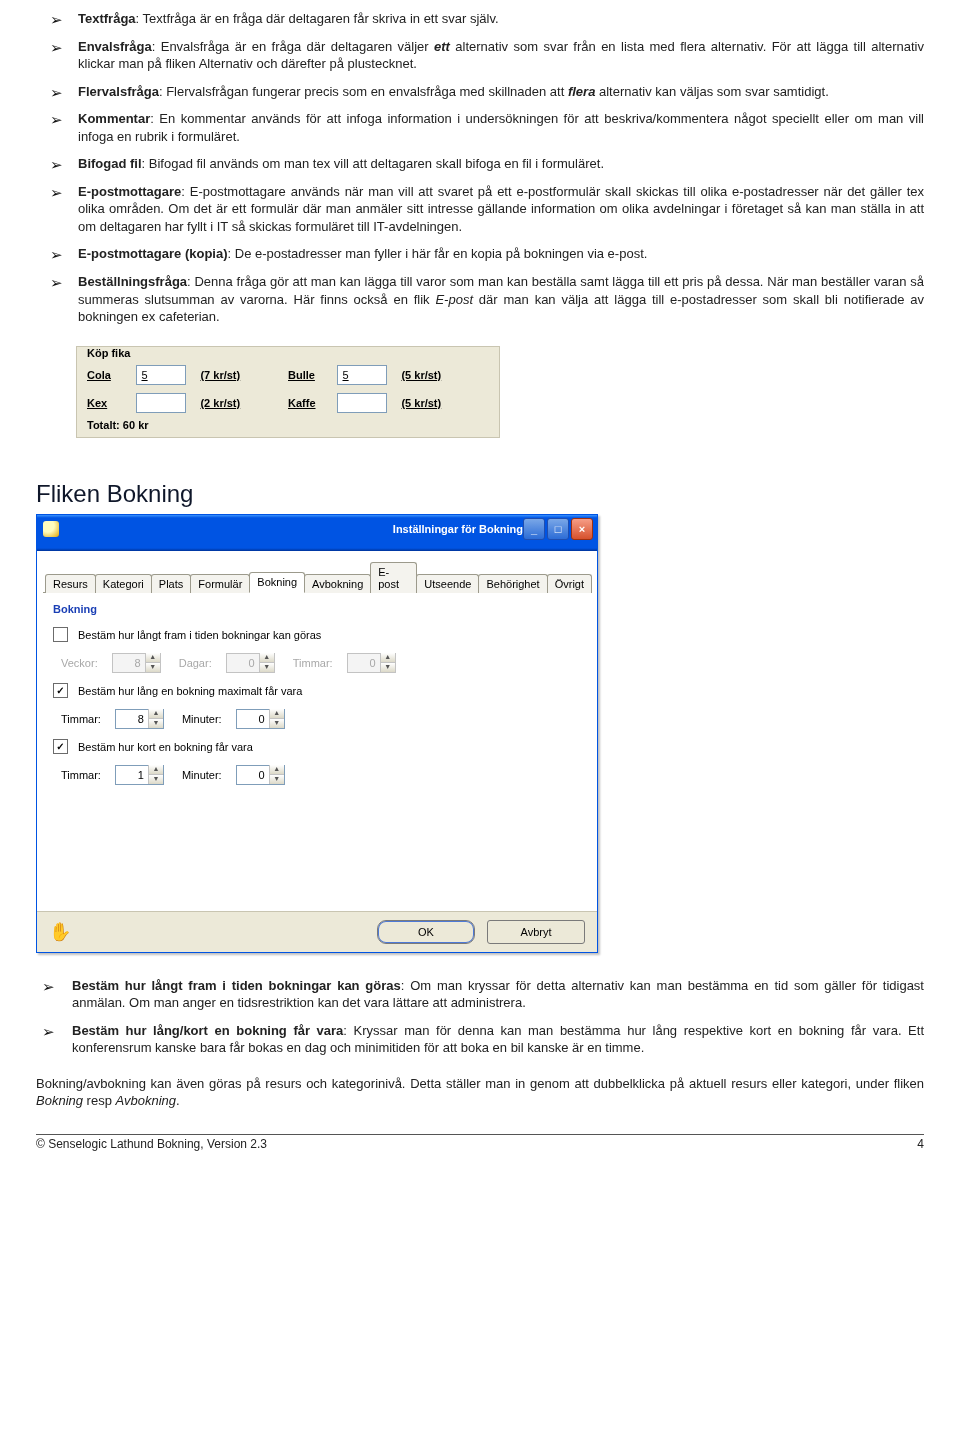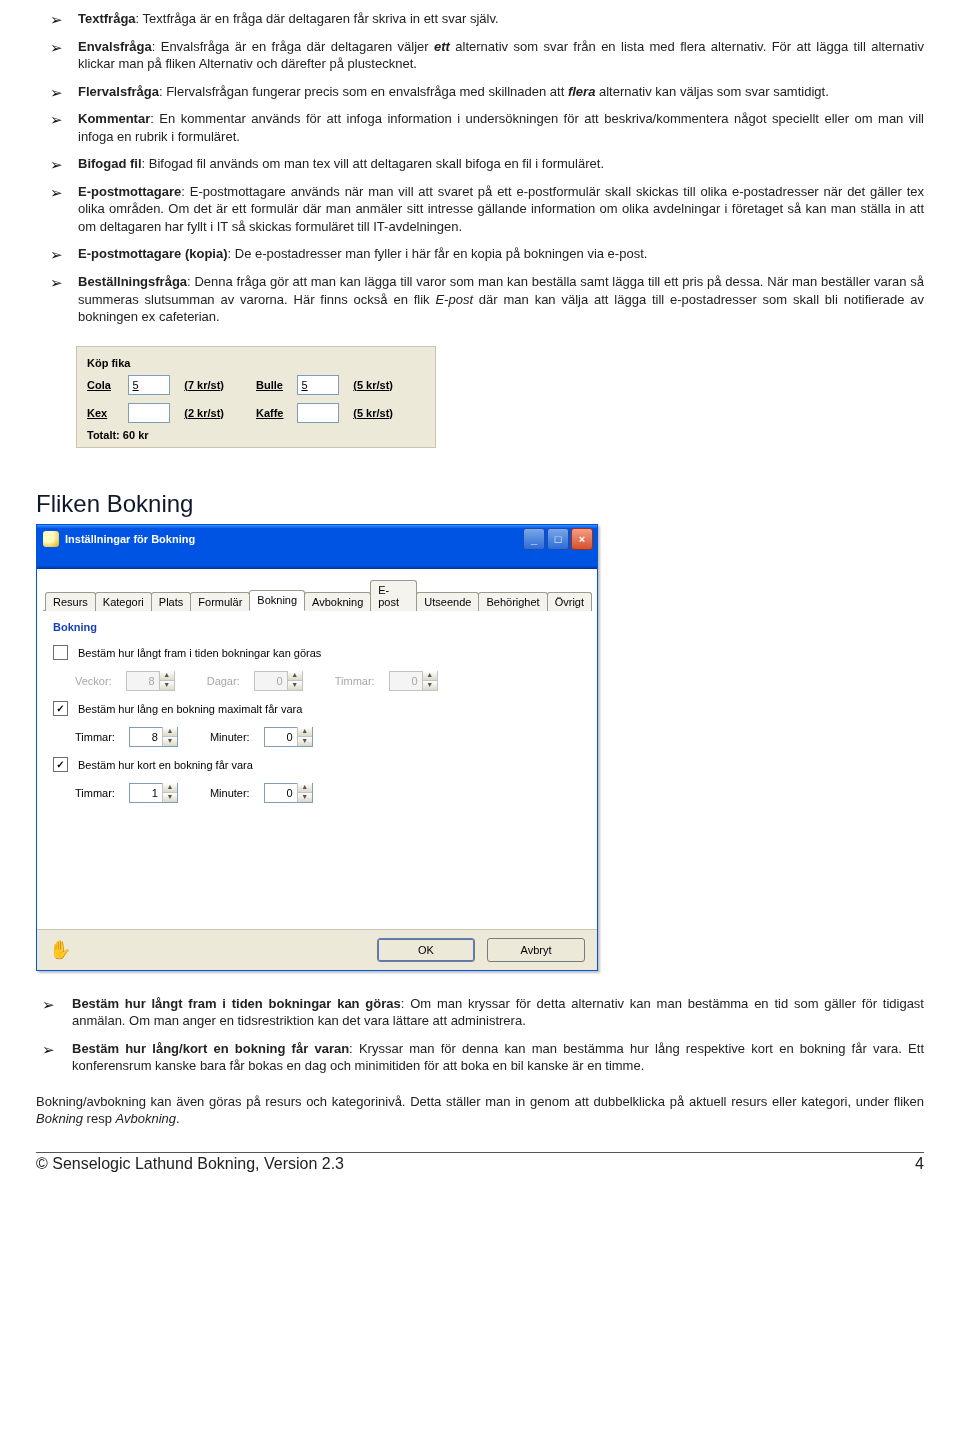--- a/index.html
+++ b/index.html
@@ -42,27 +42,27 @@
     left: 14px;
   }
   b { font-weight: bold; }
   i { font-style: italic; }
 
   
   .fika {
     background: #ece9d8;
     border: 1px solid #c9c5b1;
     display: inline-block;
-    padding: 10px 10px 6px 10px;
+    padding: 0 10px 6px 10px;
     font-family: Verdana, Geneva, sans-serif;
     font-size: 11px;
     color: #000;
     margin-left: 40px;
     margin-top: 2px;
-    width: 360px;
+    width: 424px;
     box-sizing: border-box;
   }
   .fika-row { display: flex; align-items: center; height: 28px; text-decoration: underline; }
   .fika-label { width: 52px; font-weight: bold; }
   .fika-input {
     width: 42px; height: 18px; border: 1px solid #7f9db9;
     background: #fff; font-size: 11px; padding: 0 4px;
     display: flex; align-items: center;
   }
   .fika-price { width: 92px; padding-left: 14px; font-weight: bold; }
@@ -90,23 +90,24 @@
     font-size: 11px;
     color: #000;
     background: #ece9d8;
     margin: 6px 0 24px 0;
     box-shadow: 2px 2px 2px rgba(0,0,0,.25);
   }
   .dlg-titlebar {
     height: 28px;
     background: linear-gradient(to bottom, #3a93ff 0%, #0054e3 8%, #0054e3 92%, #003399 100%);
     display: flex; align-items: center;
-    padding: 0 4px 16px 6px;
+    padding: 0 4px 8px 6px;
     color: #fff;
     font-weight: bold;
+    text-align: right;
   }
   .dlg-ico {
     width: 16px; height: 16px; margin-right: 6px;
     background: radial-gradient(circle at 30% 30%, #fffdbe 0 40%, #e0a400 100%);
     border-radius: 3px;
   }
   .dlg-title { flex: 1; }
   .dlg-winbtns { display: flex; gap: 2px; }
   .dlg-wbtn {
     width: 20px; height: 20px;
@@ -131,21 +132,21 @@
     color: #2a55c9; font-size: 18px; line-height: 1;
   }
   .dlg-btn {
     min-width: 76px; height: 22px;
     background: #ece9d8;
     border: 1px solid #7a7a7a;
     border-radius: 3px;
     display: flex; align-items: center; justify-content: center;
     padding: 0 10px;
   }
-  .dlg-btn.primary { box-shadow: 0 0 0 1px #4d79d6 inset; }
+  .dlg-btn.primary { box-shadow: 0 0 0 1px #4d79d6 inset; border-radius: 9px; }
 
   
   .dlg-tabstrip {
     display: flex;
     align-items: flex-end;
     padding: 4px 0 0 2px;
     background: #fff;
     font-size: 11px;
     position: relative;
   }
@@ -173,21 +174,21 @@
     padding: 10px 10px;
   }
 
   .dlg-group-title { color: #1a3fb5; font-weight: bold; margin-bottom: 8px; }
   .dlg-row { display: flex; align-items: center; gap: 10px; height: 24px; margin-bottom: 4px; }
   .chk {
     width: 13px; height: 13px; border: 1px solid #6b6b6b; background: #fff;
     display: inline-flex; align-items: center; justify-content: center; font-size: 10px; line-height: 1;
   }
   .chk.checked::after { content: "✓"; color: #000; font-weight: bold; }
-  .numlbl { margin-left: 22px; }
+  .numlbl { margin-left: 8px; }
   .numlbl.disabled, .spin.disabled { color: #a8a8a8; }
   .spin {
     display: inline-flex; align-items: center;
     border: 1px solid #7f9db9;
     height: 18px; background: #fff;
     margin-left: 4px;
   }
   .spin.disabled { border-color: #c3c3c3; background: #f4f4f4; }
   .spin-val { width: 24px; text-align: right; padding: 0 4px; font-size: 11px; }
   .spin-btns { width: 14px; display: flex; flex-direction: column; border-left: 1px solid #c3c3c3; }
@@ -195,21 +196,21 @@
     background: linear-gradient(#fff,#dcd9c8); color: #555; }
   .spin-b + .spin-b { border-top: 1px solid #c3c3c3; }
 
   
   p.jpara { text-align: justify; margin: 8px 0; line-height: 1.35; }
   .footer {
     border-top: 1px solid #555;
     margin: 24px 0 0 0;
     padding-top: 2px;
     display: flex; justify-content: space-between;
-    font-size: 16px;
+    font-size: 12px;
   }
 </style>
 </head>
 <body>
 
 <div class="page">
 
   <ul class="bullets offset">
     <li>
       <b>Textfråga</b><span>: Textfråga är en fråga där deltagaren får skriva in ett svar själv.</span>
@@ -371,21 +372,21 @@
       <span class="dlg-btn primary">OK</span>
       <span class="dlg-btn">Avbryt</span>
     </div>
   </div>
 
   <ul class="bullets">
     <li>
       <b>Bestäm hur långt fram i tiden bokningar kan göras</b><span>: Om man kryssar för detta alternativ kan man bestämma en tid som gäller för tidigast anmälan. Om man anger en tidsrestriktion kan det vara lättare att administrera.</span>
     </li>
     <li>
-      <b>Bestäm hur lång/kort en bokning får varan</b><span>: Kryssar man för denna kan man bestämma hur lång respektive kort en bokning får vara. Ett konferensrum kanske bara får bokas en dag och minimitiden för att boka en bil kanske är en timme.</span>
+      <b>Bestäm hur lång/kort en bokning får vara</b><span>: Kryssar man för denna kan man bestämma hur lång respektive kort en bokning får vara. Ett konferensrum kanske bara får bokas en dag och minimitiden för att boka en bil kanske är en timme.</span>
     </li>
   </ul>
 
   <p class="jpara">
     <span>Bokning/avbokning kan även göras på resurs och kategorinivå. Detta ställer man in genom att dubbelklicka på aktuell resurs eller kategori, under fliken </span><i>Bokning</i><span> resp </span><i>Avbokning</i><span>.</span>
   </p>
 
   <div class="footer">
     <span>© Senselogic Lathund Bokning, Version 2.3</span>
     <span>4</span>

